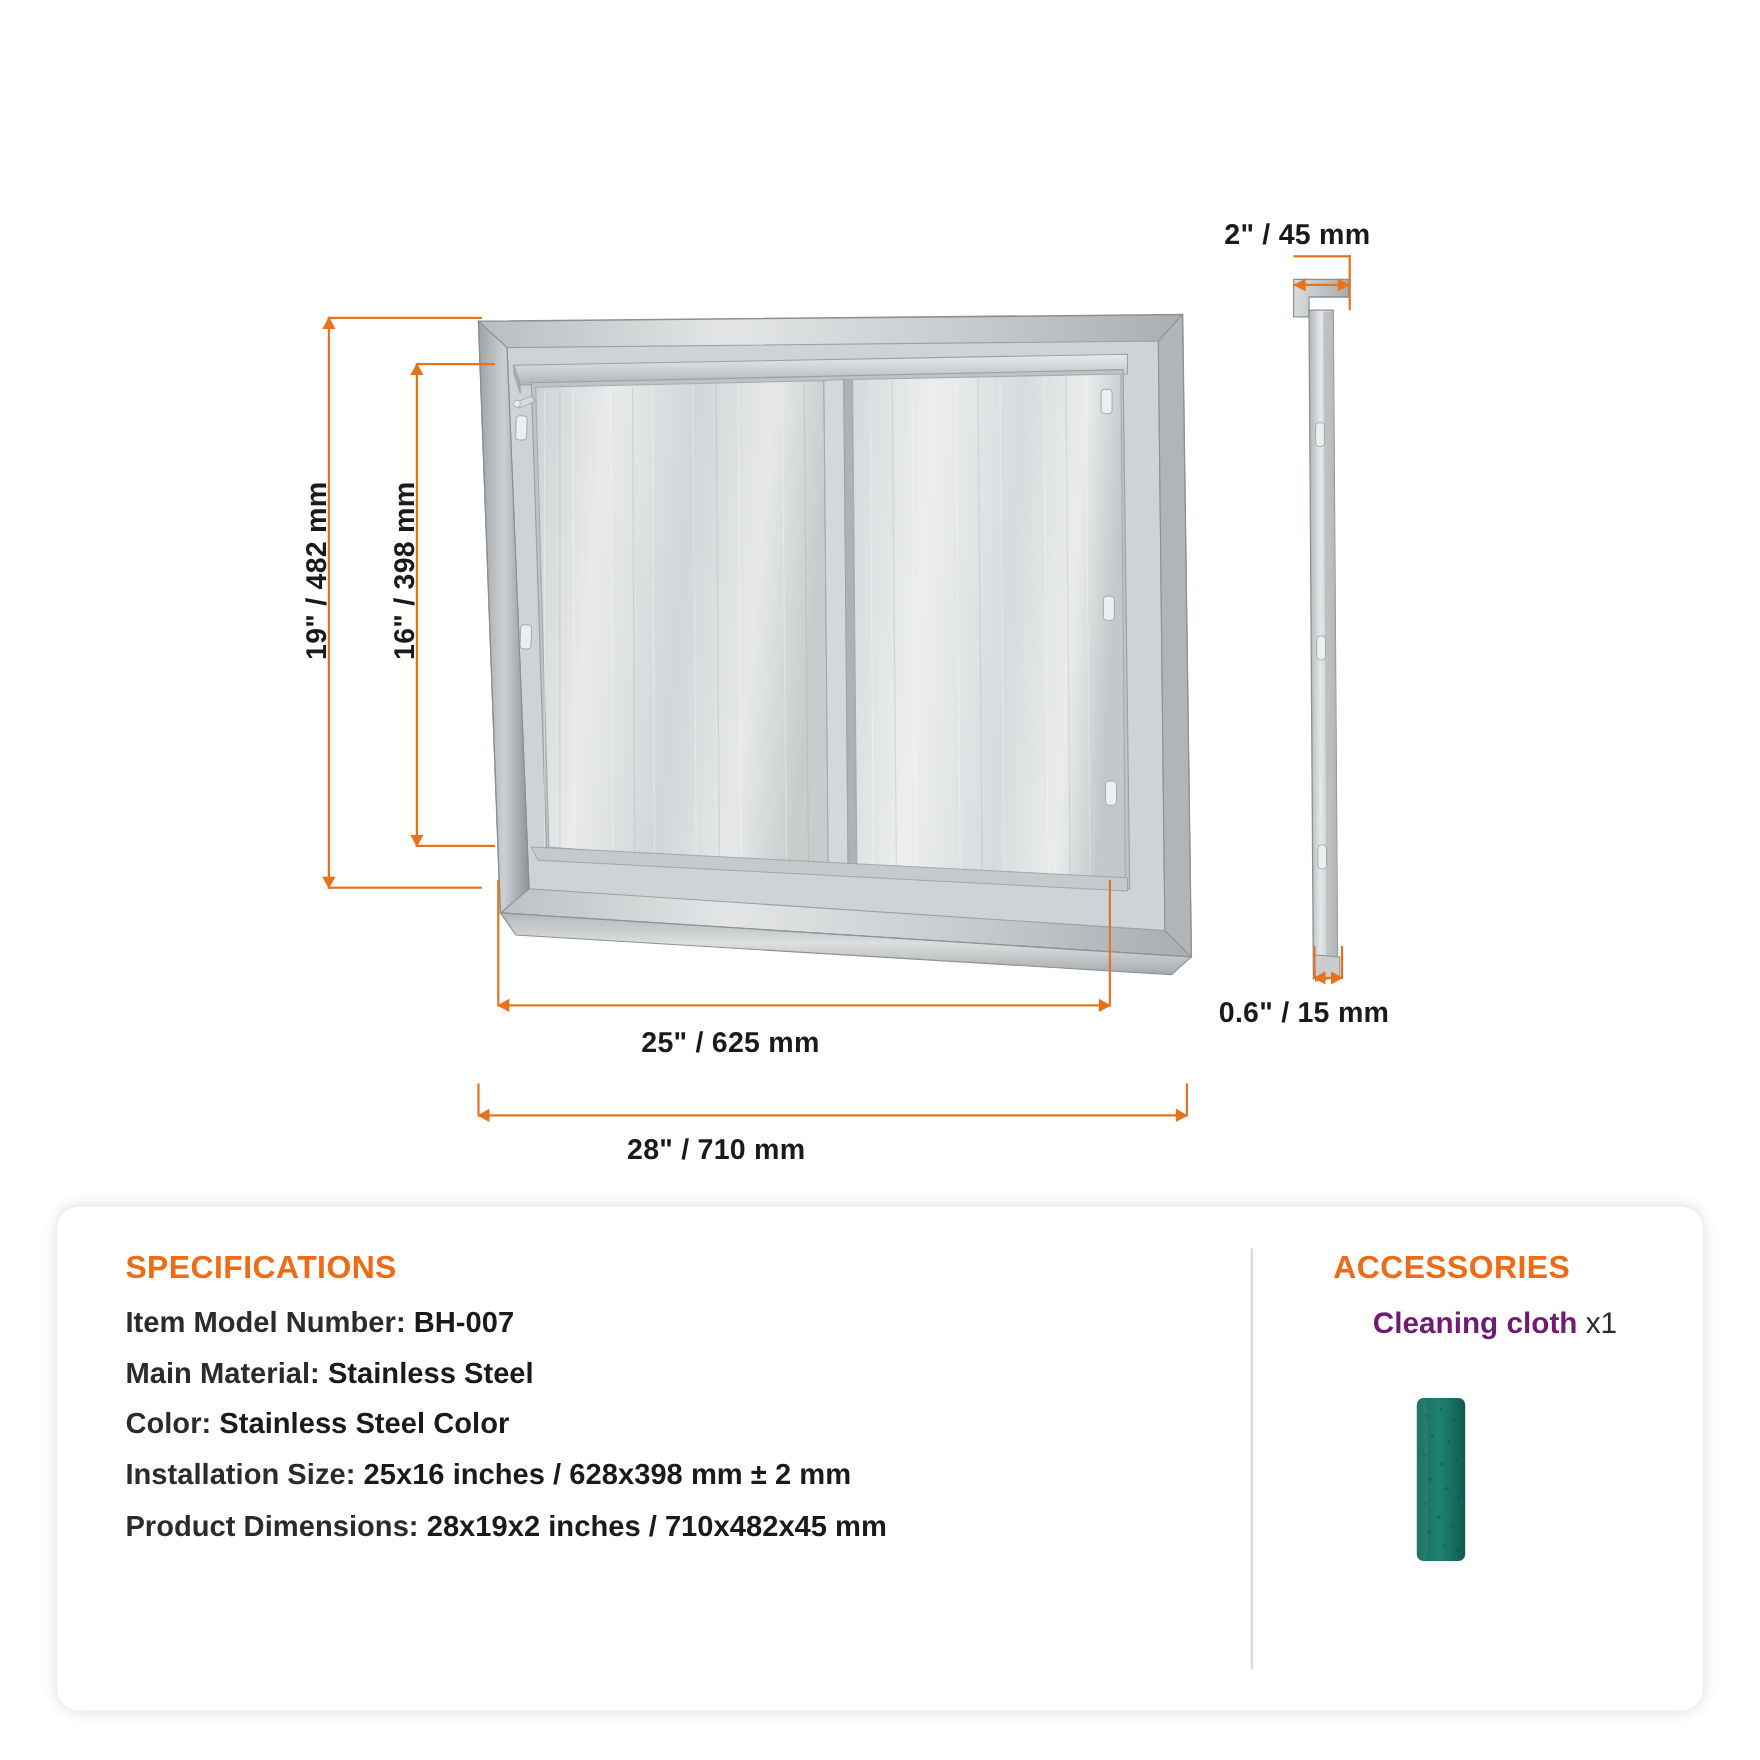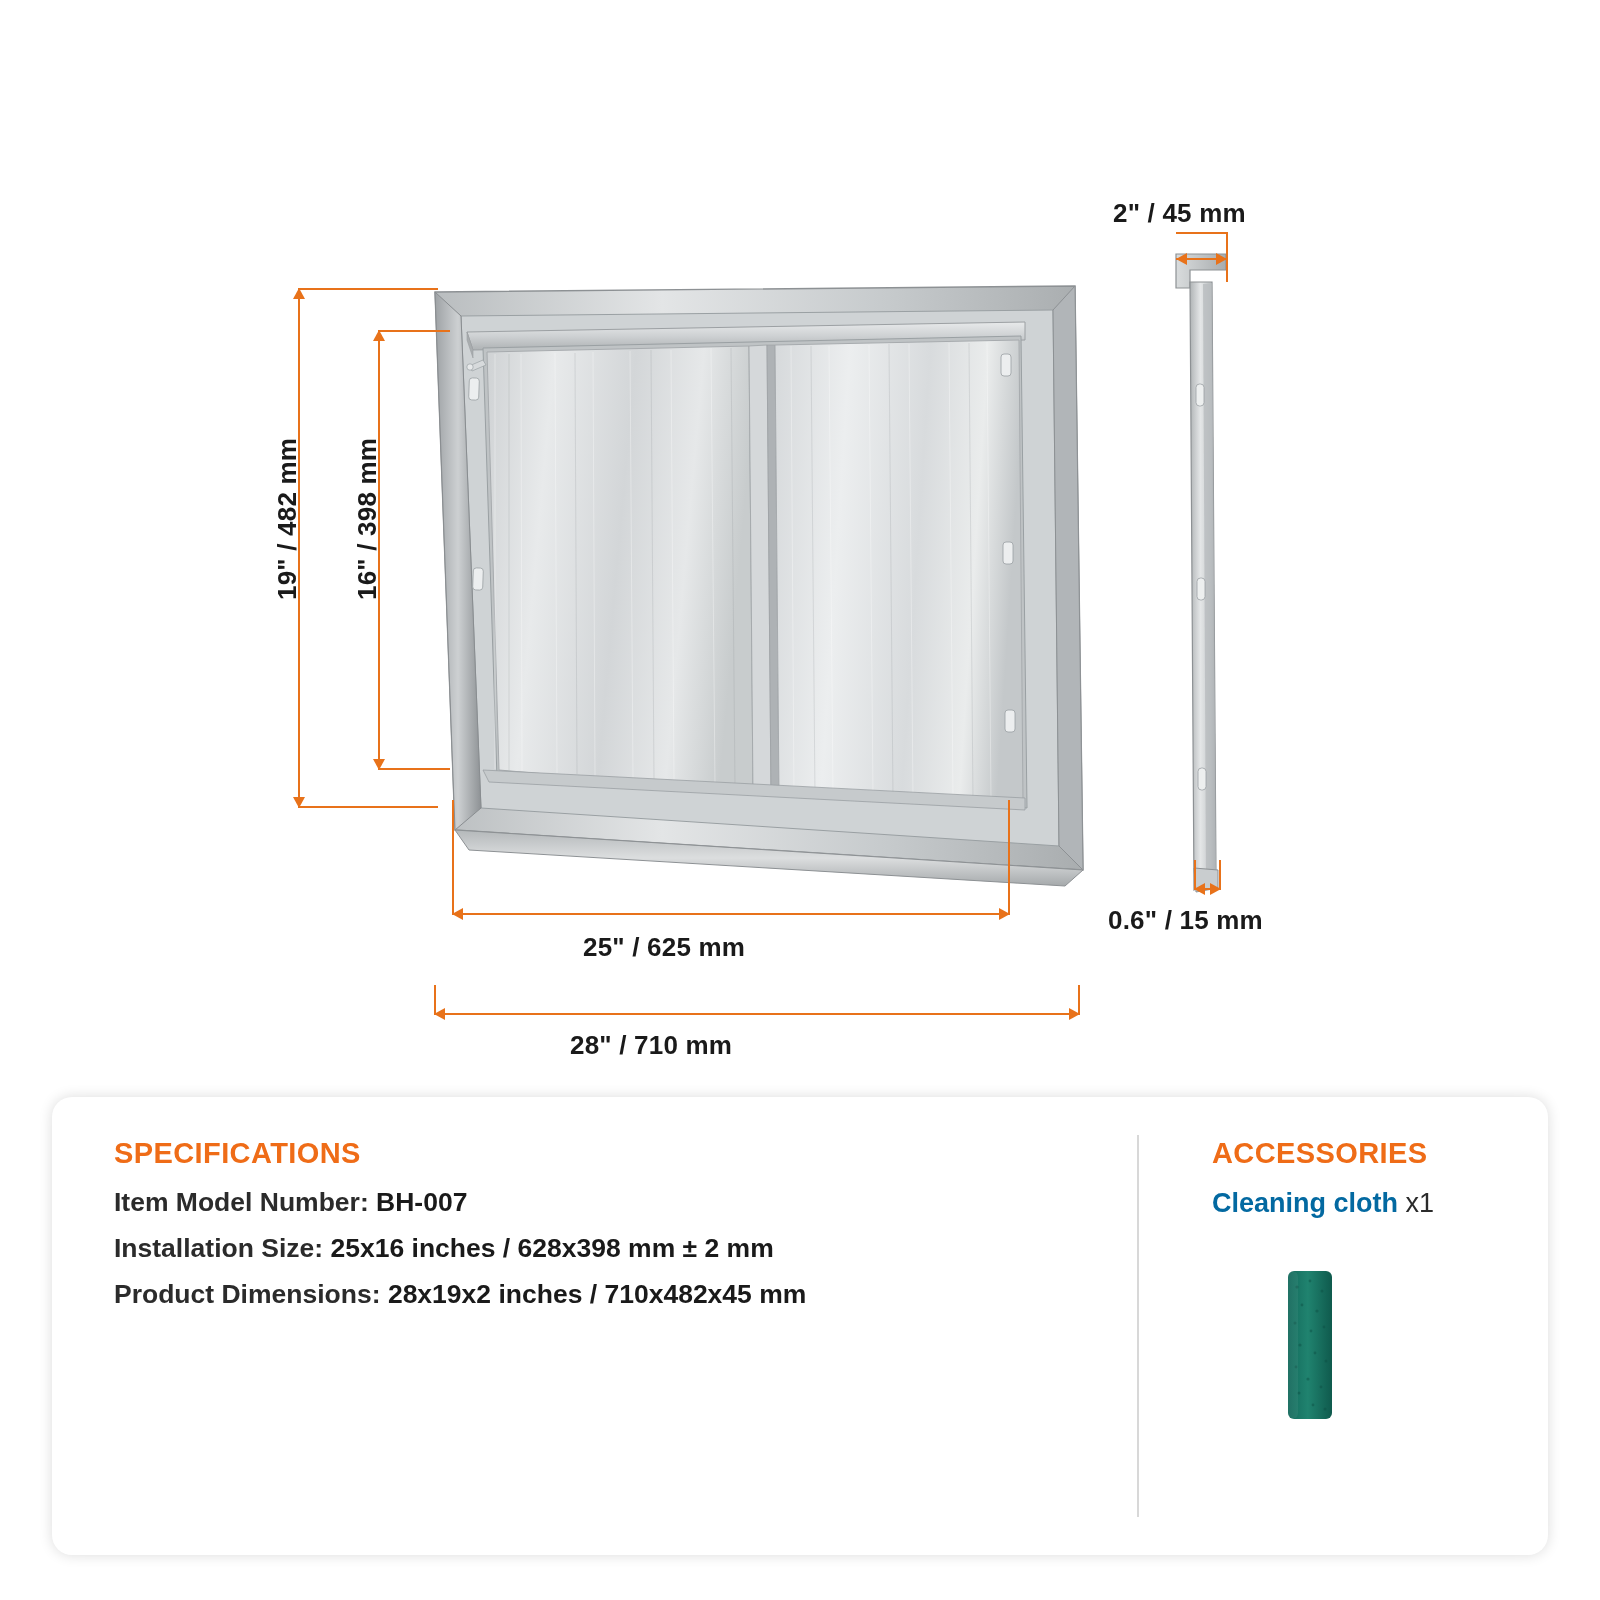--- a/index.html
+++ b/index.html
@@ -124,21 +124,21 @@
     position: absolute;
     left: 1160px;
     top: 40px;
     width: 300px;
   }
   #acc-block .card-title { margin-bottom: 18px; }
   .acc-name {
     font-size: 27px;
     color: #2b2b2b;
   }
-  .acc-name b { color: #0369a1; }
+  .acc-name b { color: #701a75; margin-left: 36px; }
   #acc-img {
     position: absolute;
     left: 1232px;
     top: 172px;
     width: 52px;
     height: 152px;
   }
 </style>
 </head>
 <body>
@@ -320,20 +320,28 @@
   <div class="divider"></div>
 
   <div id="specs-block">
     <div class="card-title">SPECIFICATIONS</div>
 
     <div class="spec-row">
       <span class="k">Item Model Number:</span>
       <span class="v">BH-007</span>
     </div>
     <div class="spec-row">
+      <span class="k">Main Material:</span>
+      <span class="v">Stainless Steel</span>
+    </div>
+    <div class="spec-row">
+      <span class="k">Color:</span>
+      <span class="v">Stainless Steel Color</span>
+    </div>
+    <div class="spec-row">
       <span class="k">Installation Size:</span>
       <span class="v">25x16 inches / 628x398 mm ± 2 mm</span>
     </div>
     <div class="spec-row">
       <span class="k">Product Dimensions:</span>
       <span class="v">28x19x2 inches / 710x482x45 mm</span>
     </div>
   </div>
 
   <div id="acc-block">

